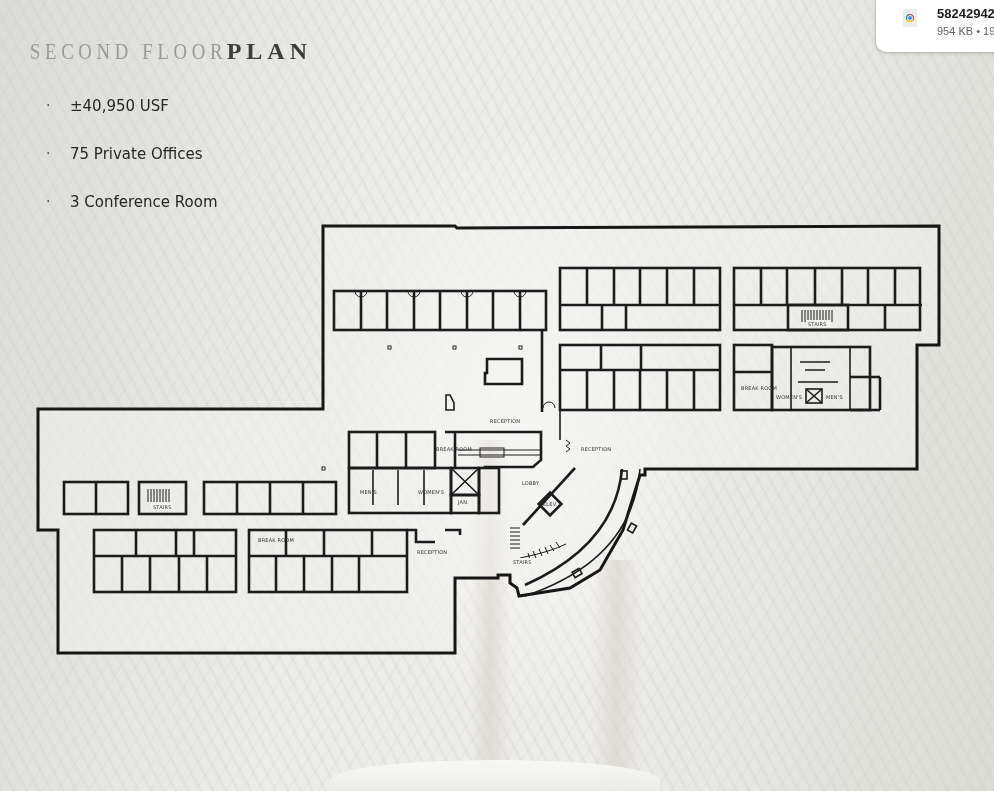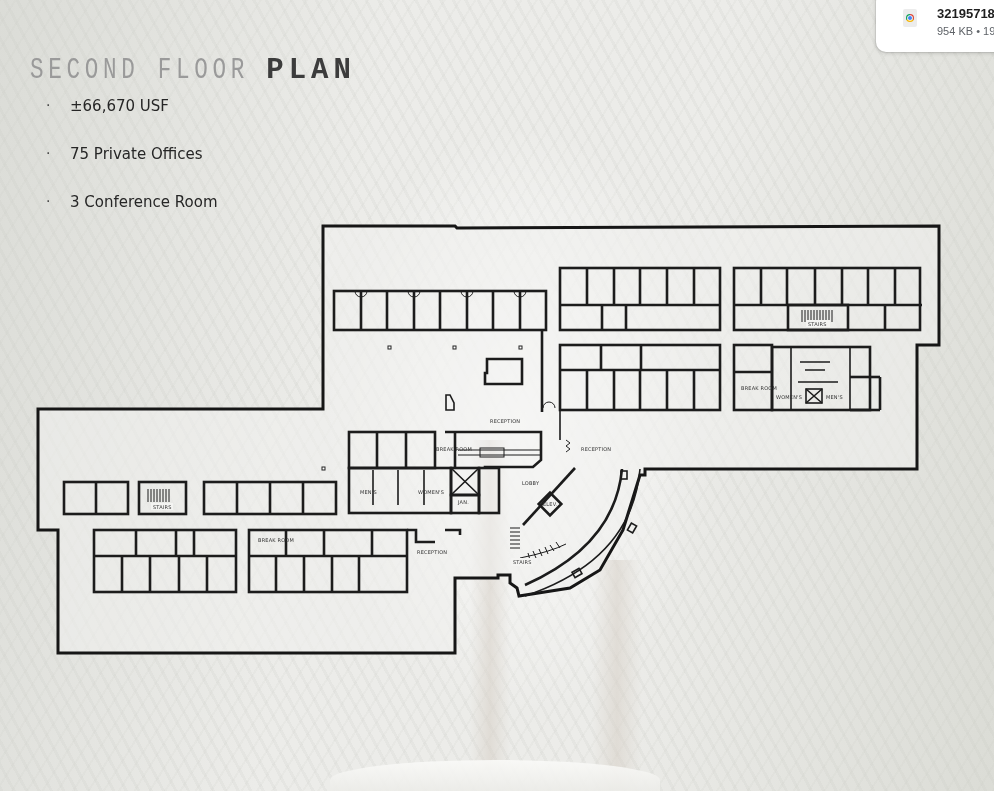--- a/index.html
+++ b/index.html
@@ -19,24 +19,23 @@
   }
   .trunk { position: absolute; background: linear-gradient(90deg, rgba(220,214,205,0.0), rgba(214,207,198,0.55), rgba(220,214,205,0.0)); }
   .road {
     position: absolute; left: 330px; top: 760px; width: 330px; height: 40px;
     background: linear-gradient(180deg, rgba(250,250,248,0.9), rgba(232,232,228,0.9));
     border-radius: 50% 50% 0 0;
   }
 
   .title {
     position: absolute; left: 30px; top: 38px;
-    font-family: Liberation Mono, monospace;
-    font-size: 29px; letter-spacing: 6px; color: #8a8a8a; font-weight: 200;
+    font-family: Liberation Serif, serif;
+    font-size: 24px; letter-spacing: 6px; color: #8a8a8a; font-weight: 200;
     white-space: nowrap;
-    margin-top: 16px;
   }
   .title .light { font-weight: normal; color: #9a9a9a; transform: scaleX(0.78); display:inline-block; transform-origin: left center; }
   .title .bold { font-weight: bold; color: #3c3c3c; letter-spacing: 5px; margin-left: -68px; display:inline-block; }
 
   .bullets { position: absolute; left: 46px; top: 97px; margin: 0; padding: 0; list-style: none; }
   .bullets li {
     font-family: "DejaVu Sans", sans-serif; font-size: 15px; color: #262626;
     height: 48px; display: flex; align-items: flex-start;
   }
   .bullets .dot { width: 24px; color: #444; font-size: 14px; }
@@ -86,21 +85,21 @@
 <div class="road"></div>
 
 <div class="title">
   <span class="light">SECOND FLOOR</span>
   <span class="bold">PLAN</span>
 </div>
 
 <ul class="bullets">
   <li>
     <span class="dot">·</span>
-    <span>±66,670 USF</span>
+    <span>±40,950 USF</span>
   </li>
   <li>
     <span class="dot">·</span>
     <span>75 Private Offices</span>
   </li>
   <li>
     <span class="dot">·</span>
     <span>3 Conference Room</span>
   </li>
 </ul>
@@ -311,15 +310,15 @@
     <text class="lbl" x="258" y="542">BREAK ROOM</text>
     <path class="w" d="M407,530 L416,530 L416,542 L435,542"></path>
     <path class="w" d="M445,530 L460,530 L460,535"></path>
   </g>
 </svg>
 
 <div class="download">
   <div class="ficon">
     <div class="chrome"></div>
   </div>
-  <div class="fname">32195718</div>
+  <div class="fname">58242942</div>
   <div class="fmeta">954 KB • 19</div>
 </div>
 
 </body></html>

